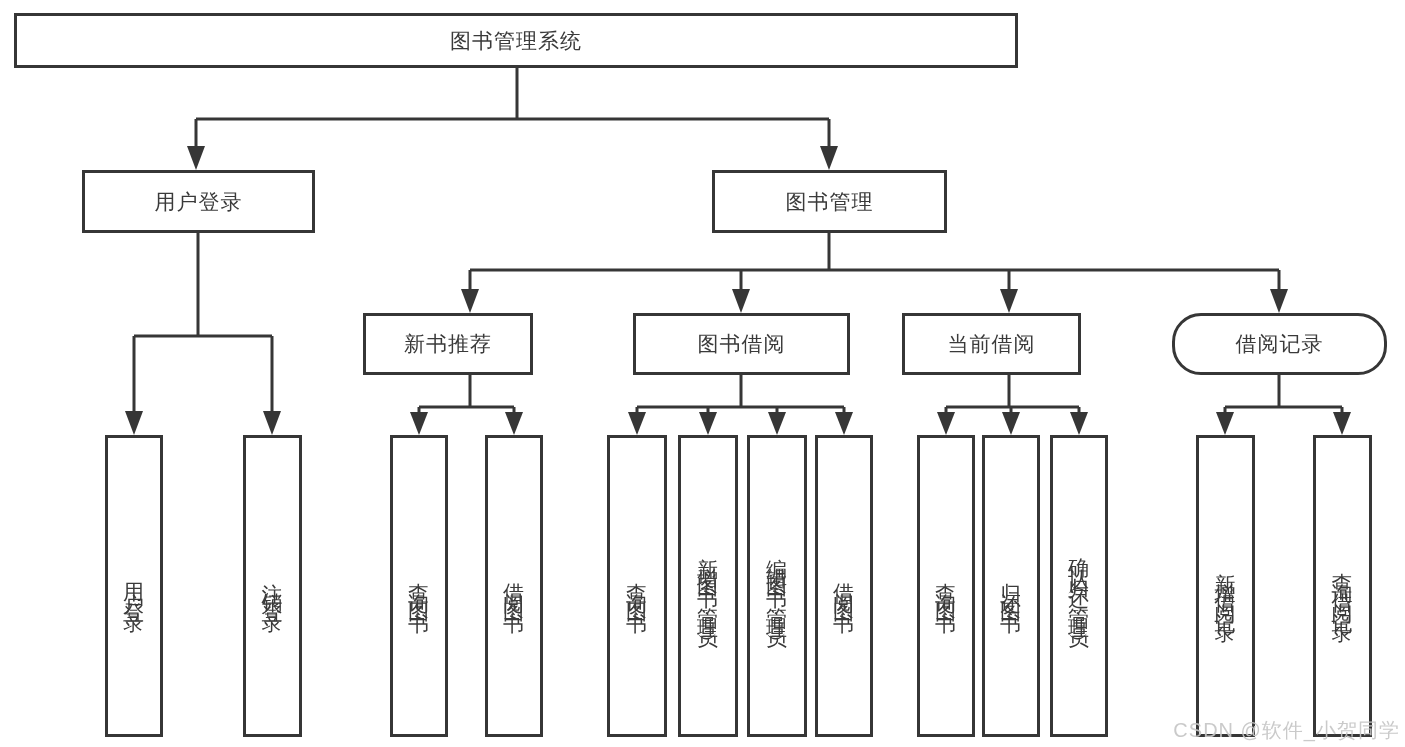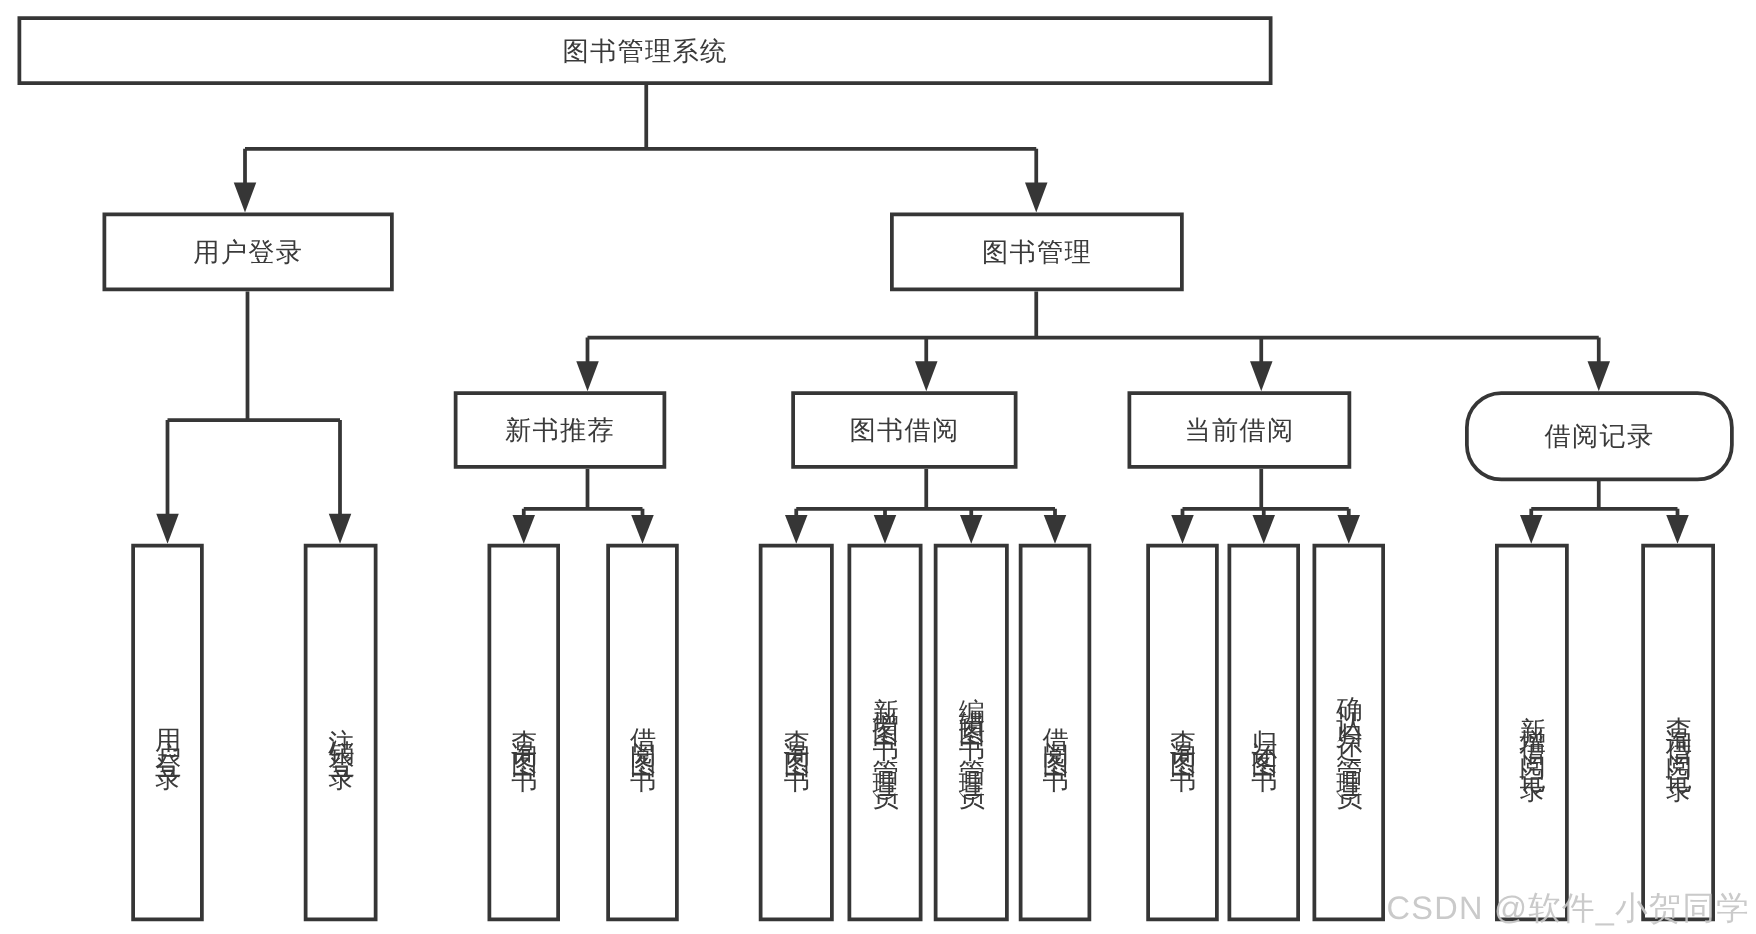--- a/index.html
+++ b/index.html
@@ -32,41 +32,41 @@
     writing-mode: vertical-rl;
     text-orientation: mixed;
     letter-spacing: 10px;
     line-height: 1;
   }
   
   #n-root            { left: 14px;   top: 13px;  width: 1004px; height: 55px; }
   #n-user-login      { left: 82px;   top: 170px; width: 233px;  height: 63px; }
   #n-book-mgmt       { left: 712px;  top: 170px; width: 235px;  height: 63px; }
   #n-new-book        { left: 363px;  top: 313px; width: 170px;  height: 62px; }
-  #n-book-borrow     { left: 633px;  top: 313px; width: 181px;  height: 62px; }
+  #n-book-borrow     { left: 633px;  top: 313px; width: 217px;  height: 62px; }
   #n-current-borrow  { left: 902px;  top: 313px; width: 179px;  height: 62px; }
-  #n-borrow-records  { left: 1172px; top: 313px; width: 215px;  height: 72px; border-radius: 29px; }
+  #n-borrow-records  { left: 1172px; top: 313px; width: 215px;  height: 62px; border-radius: 29px; }
   #l1  { left: 105px;  width: 58px; }
   #l2  { left: 243px;  width: 59px; }
   #l3  { left: 390px;  width: 58px; }
   #l4  { left: 485px;  width: 58px; }
   #l5  { left: 607px;  width: 60px; }
   #l6  { left: 678px;  width: 60px; }
   #l7  { left: 747px;  width: 60px; }
   #l8  { left: 815px;  width: 58px; }
   #l9  { left: 917px;  width: 58px; }
   #l10 { left: 982px;  width: 58px; }
   #l11 { left: 1050px; width: 58px; }
   #l12 { left: 1196px; width: 59px; }
   #l13 { left: 1313px; width: 59px; }
   .watermark {
     position: absolute;
     right: 5px;
     bottom: 3px;
-    font-size: 26px;
+    font-size: 20px;
     color: var(--watermark, #c6c6c6);
     letter-spacing: 1px;
     z-index: 10;
     opacity: 0.92;
     white-space: nowrap;
   }
 </style>
 </head>
 <body>
 

